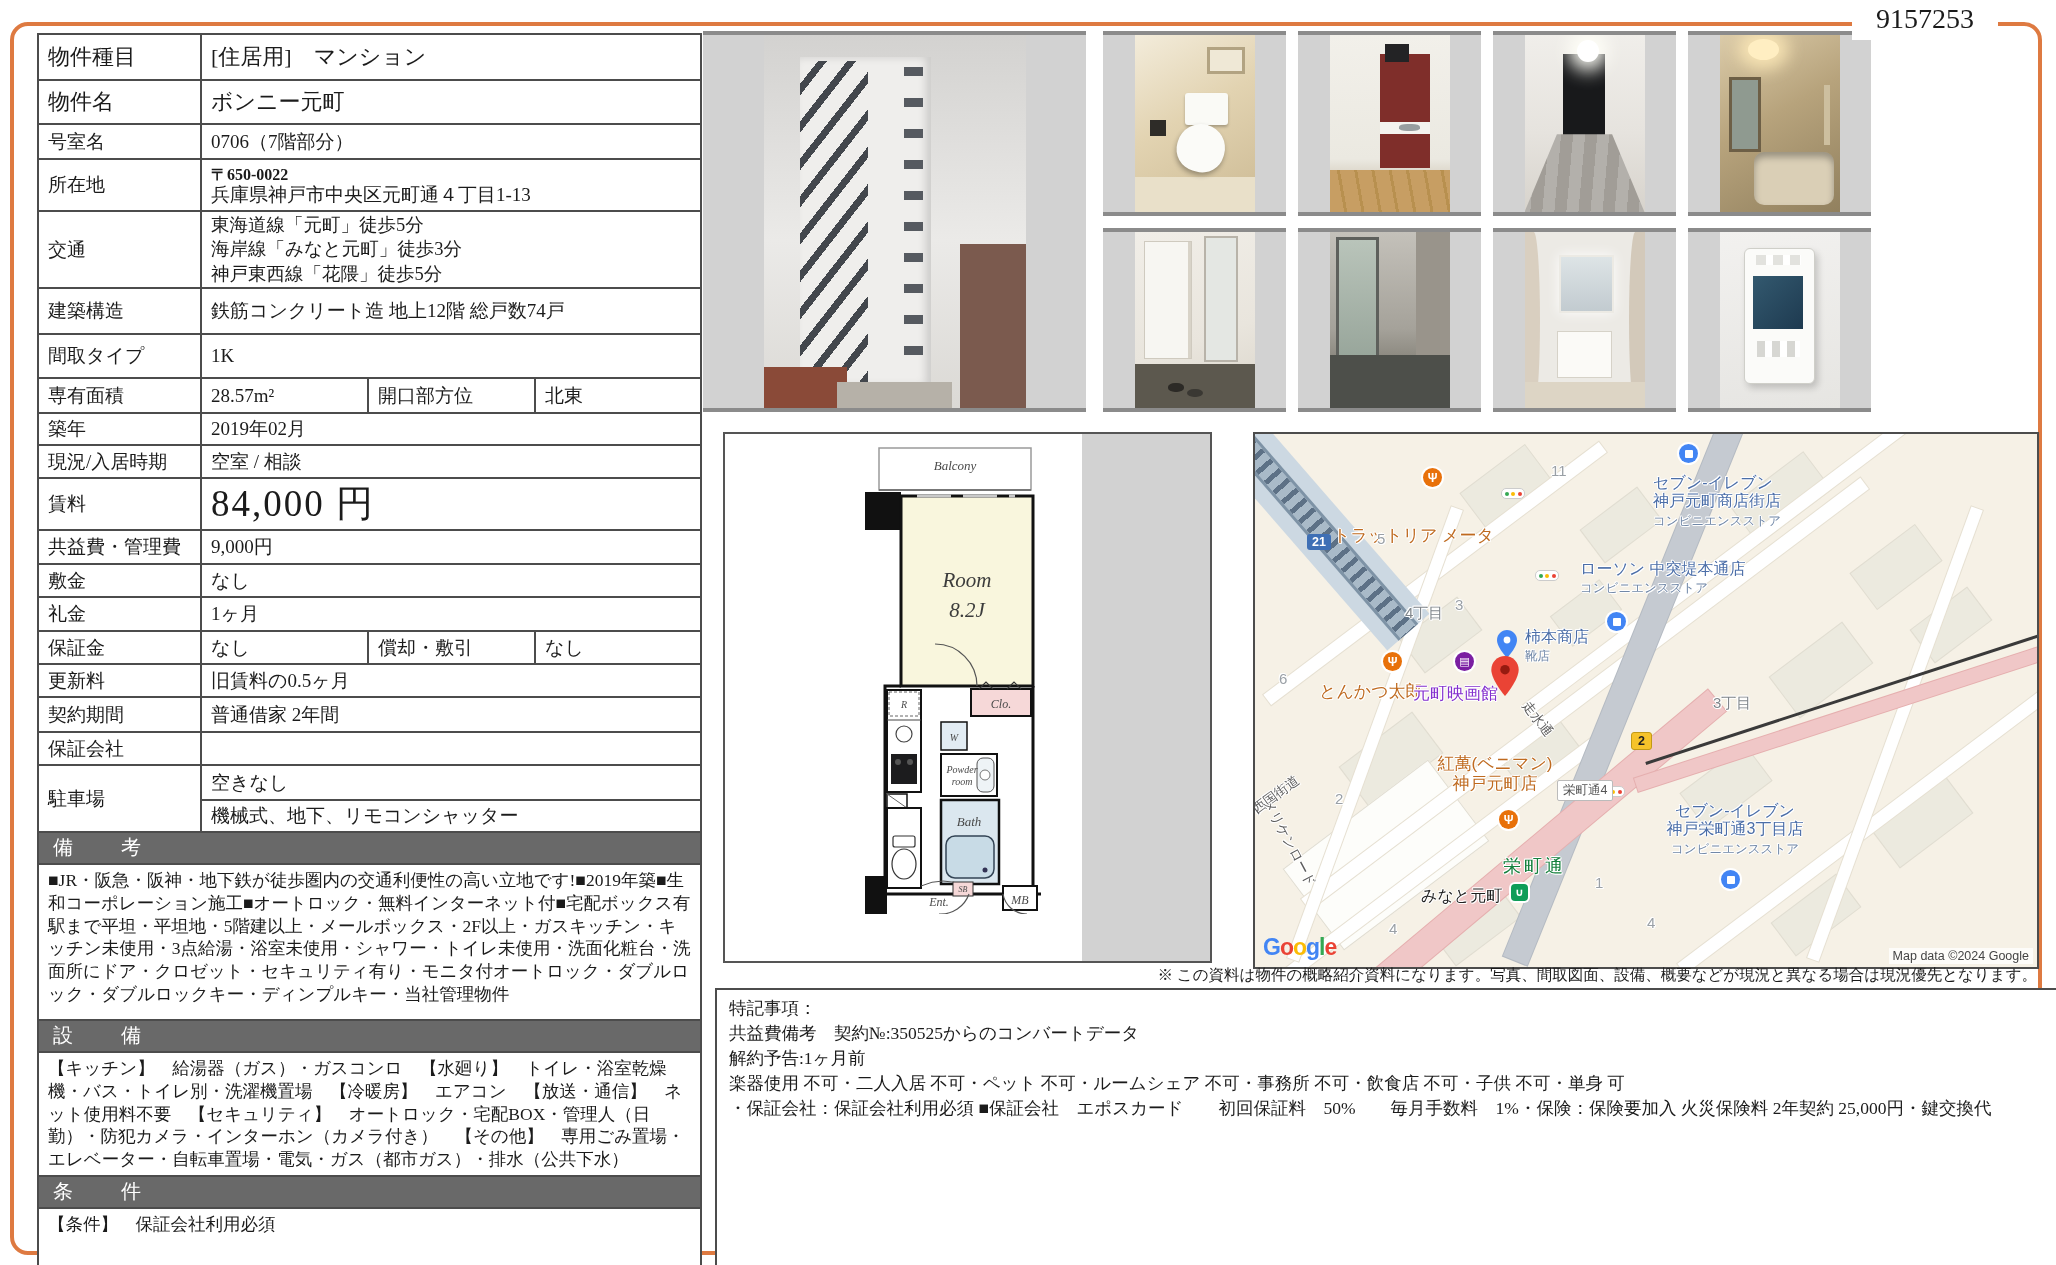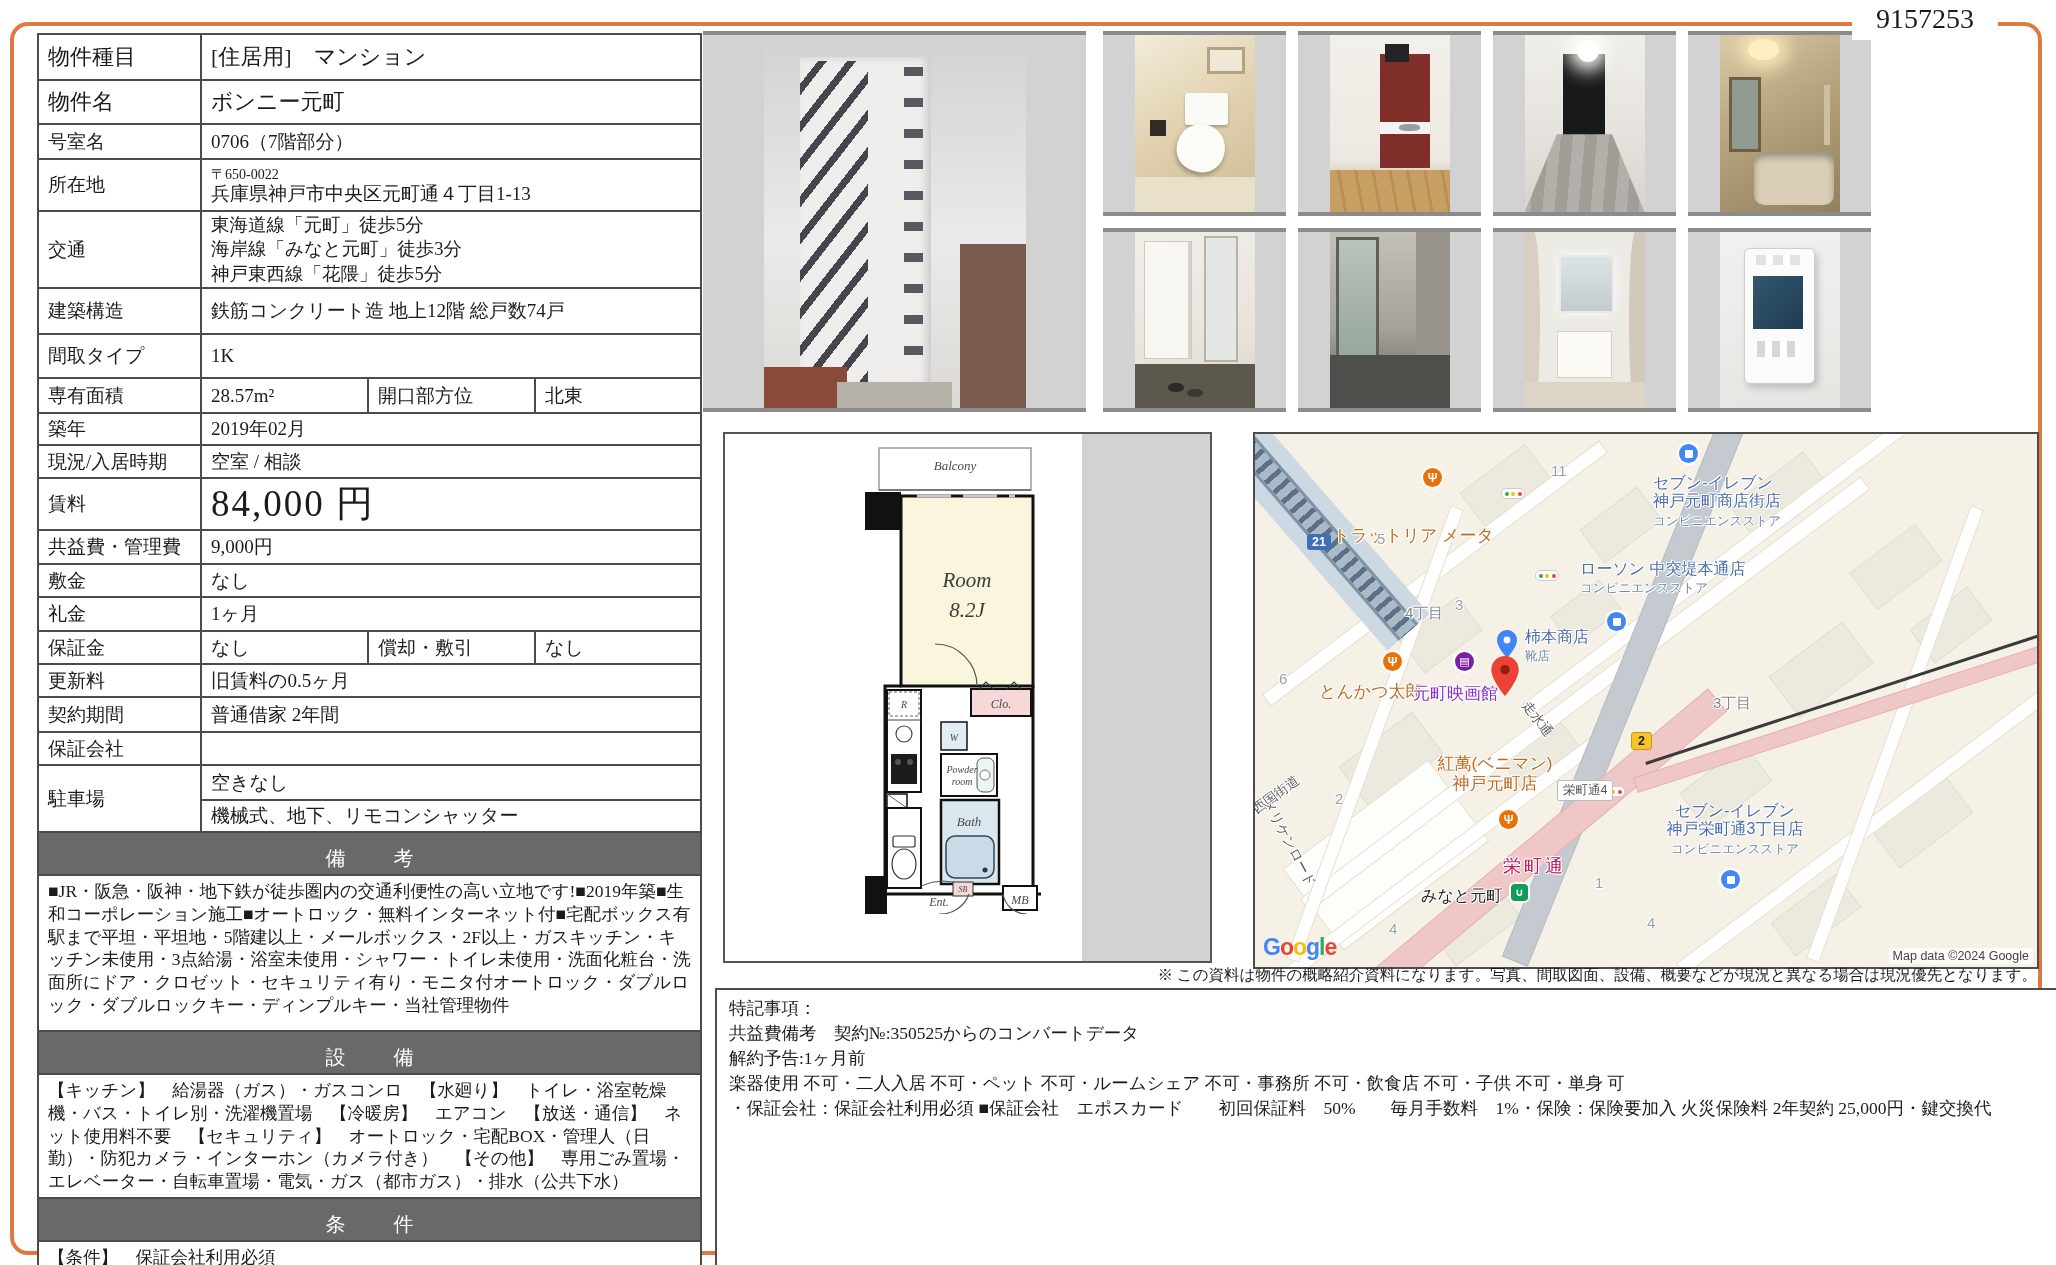--- a/index.html
+++ b/index.html
@@ -10,24 +10,24 @@
   #orange-frame{position:absolute;left:10px;top:22px;width:2032px;height:1233px;
     border:4px solid #de7a41;border-radius:18px;box-sizing:border-box;}
   #doc-id{position:absolute;left:1852px;top:0px;width:146px;height:40px;background:#fff;
     text-align:center;font-size:28px;line-height:38px;z-index:5;}
 
   
   #prop-table{position:absolute;left:37px;top:33px;border-collapse:collapse;table-layout:fixed;z-index:2;}
   #prop-table td{border:2px solid #4c4c4c;padding:0 9px;font-size:19px;overflow:hidden;vertical-align:middle;background:#fff;}
   #prop-table td.lab{font-size:19px;}
   #prop-table tr.big td{font-size:22px;}
-  #prop-table td.hdr{background:#696969;color:#fff;text-align:center;font-size:20px;
-    letter-spacing:14px;padding:12px 0 2px 14px;}
+  #prop-table td.hdr{background:#696969;color:#fff;font-size:20px;
+    letter-spacing:14px;padding:1px 0 2px 14px;}
   #prop-table td.txt{font-size:17.5px;line-height:1.3;padding:4px 9px;vertical-align:top;}
-  .postal{font-size:14px;line-height:1.1;display:block;margin-top:2px;}
+  .postal{font-size:16px;line-height:1.1;display:block;margin-top:2px;font-weight:bold;}
   .addr{display:block;font-size:19px;line-height:1.15;}
   .transit-line{display:block;font-size:18.5px;line-height:1.33;}
   .rent-big{font-size:37px;letter-spacing:2px;}
 
   
   .pframe{position:absolute;background:#d2d2d2;border-top:4px solid #8b8b8b;border-bottom:4px solid #8b8b8b;
     box-sizing:border-box;display:flex;justify-content:center;overflow:hidden;z-index:2;}
   .art{position:relative;height:100%;overflow:hidden;}
   .art div{position:absolute;}
   
@@ -113,21 +113,21 @@
   #map .rw-dark{position:absolute;background:repeating-linear-gradient(90deg,#5d7186 0 5px,#a9bac8 5px 13px);
     border-top:3px solid #7e93a6;border-bottom:3px solid #7e93a6;box-sizing:border-box;z-index:3;}
   #map .mlabel{position:absolute;z-index:5;white-space:nowrap;
     text-shadow:0 1px 0 #fff,0 -1px 0 #fff,1px 0 0 #fff,-1px 0 0 #fff,1px 1px 0 #fff,-1px -1px 0 #fff;}
   .lbl-blue{color:#4b6ea8;font-size:16px;line-height:1.15;}
   .lbl-blue-sm{color:#7188a8;font-size:12.5px;}
   .lbl-rest{color:#bf6a1f;font-size:16px;line-height:1.15;}
   .lbl-purple{color:#8430ce;font-size:16px;}
   .lbl-street{color:#5b5b5b;font-size:13.5px;}
   .lbl-num{color:#9aa0a6;font-size:15px;}
-  .lbl-big-street{color:#be185d;font-size:18px;letter-spacing:3px;}
+  .lbl-big-street{color:#15803d;font-size:18px;letter-spacing:3px;}
   .lbl-station{color:#1f1f1f;font-size:16px;}
   .lbl-chome{color:#80868b;font-size:15px;}
   .poi-ic{position:absolute;width:19px;height:19px;border-radius:50%;z-index:5;
     display:flex;align-items:center;justify-content:center;box-shadow:0 0 0 2px #fff;}
   .ic-rest{background:#e8710a;color:#fff;font-size:12px;font-weight:bold;}
   .ic-store{background:#4285f4;}
   .ic-store .sq{width:8px;height:8px;background:#fff;border-radius:1px;}
   .ic-cinema{background:#7b1fa2;color:#fff;font-size:11px;}
   .badge-blue{position:absolute;background:#3e6fb5;color:#fff;font-size:12.5px;font-weight:bold;
     padding:1px 5px;border-radius:3px;z-index:5;}

